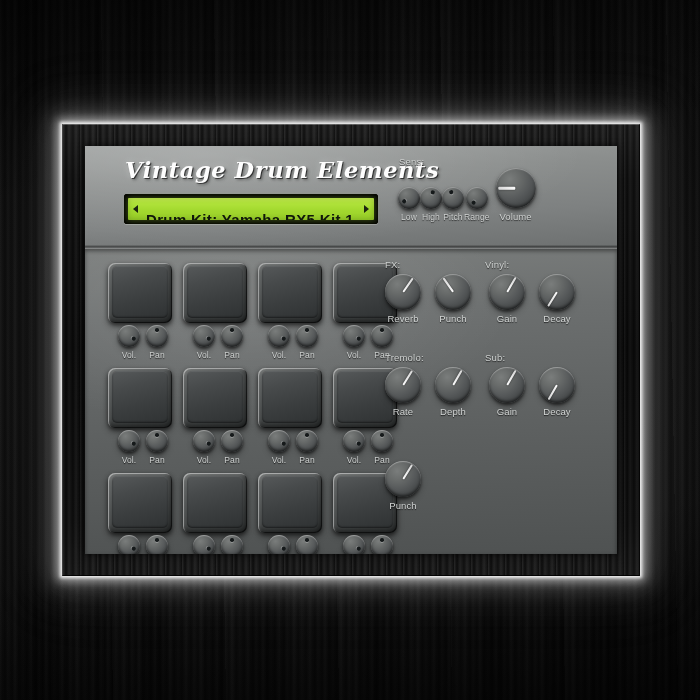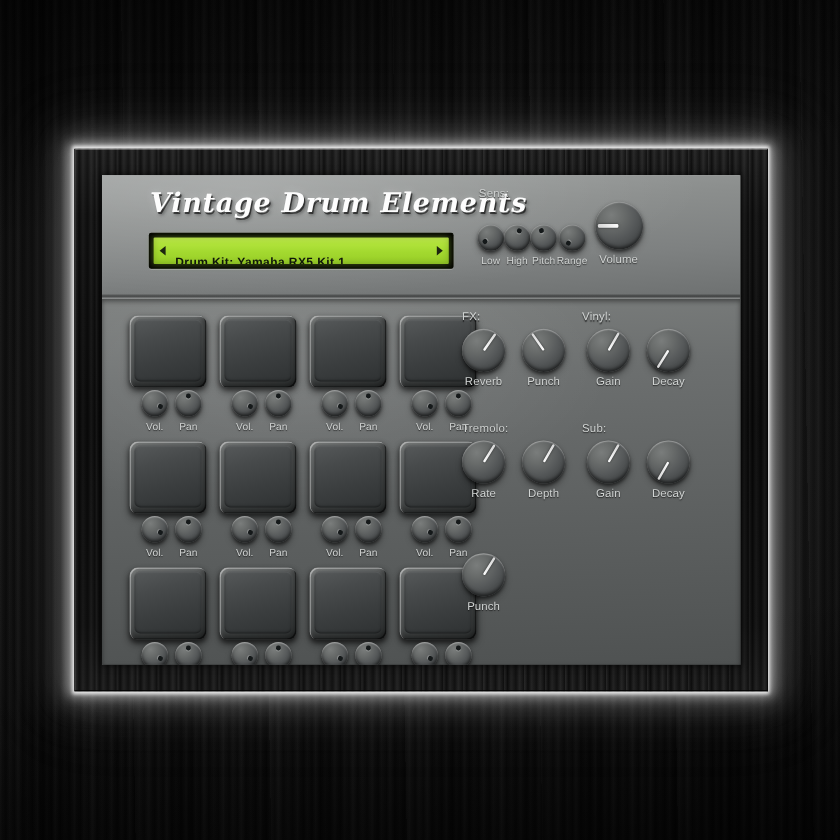--- a/index.html
+++ b/index.html
@@ -138,21 +138,21 @@
     position: relative;
     width: 100%; height: 100%;
     border-radius: 1px;
     background:
       linear-gradient(180deg, #c3ef4f 0%, #b2e43c 20%, #a3d92f 55%, #97cd27 100%);
     box-shadow: inset 0 0 6px rgba(0,0,0,0.20), 0 0 6px rgba(170,225,50,0.35);
     display: flex; align-items: center;
     overflow: hidden;
   }
   #lcd-text {
-    font-size: 10px;
+    font-size: 15px;
     font-weight: 700;
     color: #10170a;
     letter-spacing: 0.35px;
     margin-left: 18px;
     white-space: nowrap;
     margin-top: 20px;
   }
   .lcd-arrow {
     position: absolute;
     top: 50%; transform: translateY(-50%);

